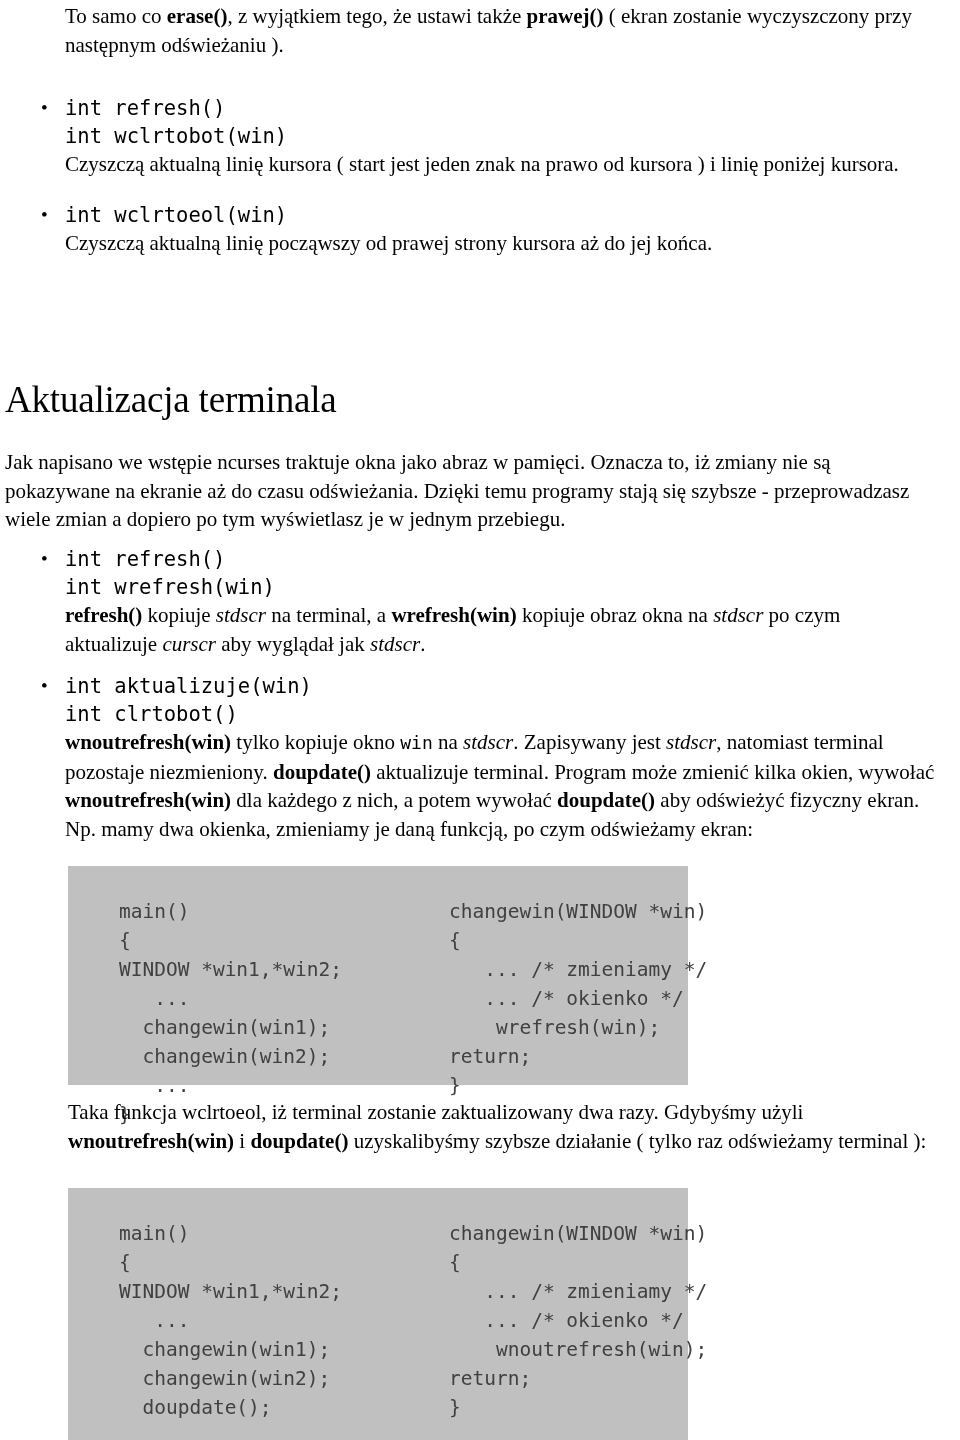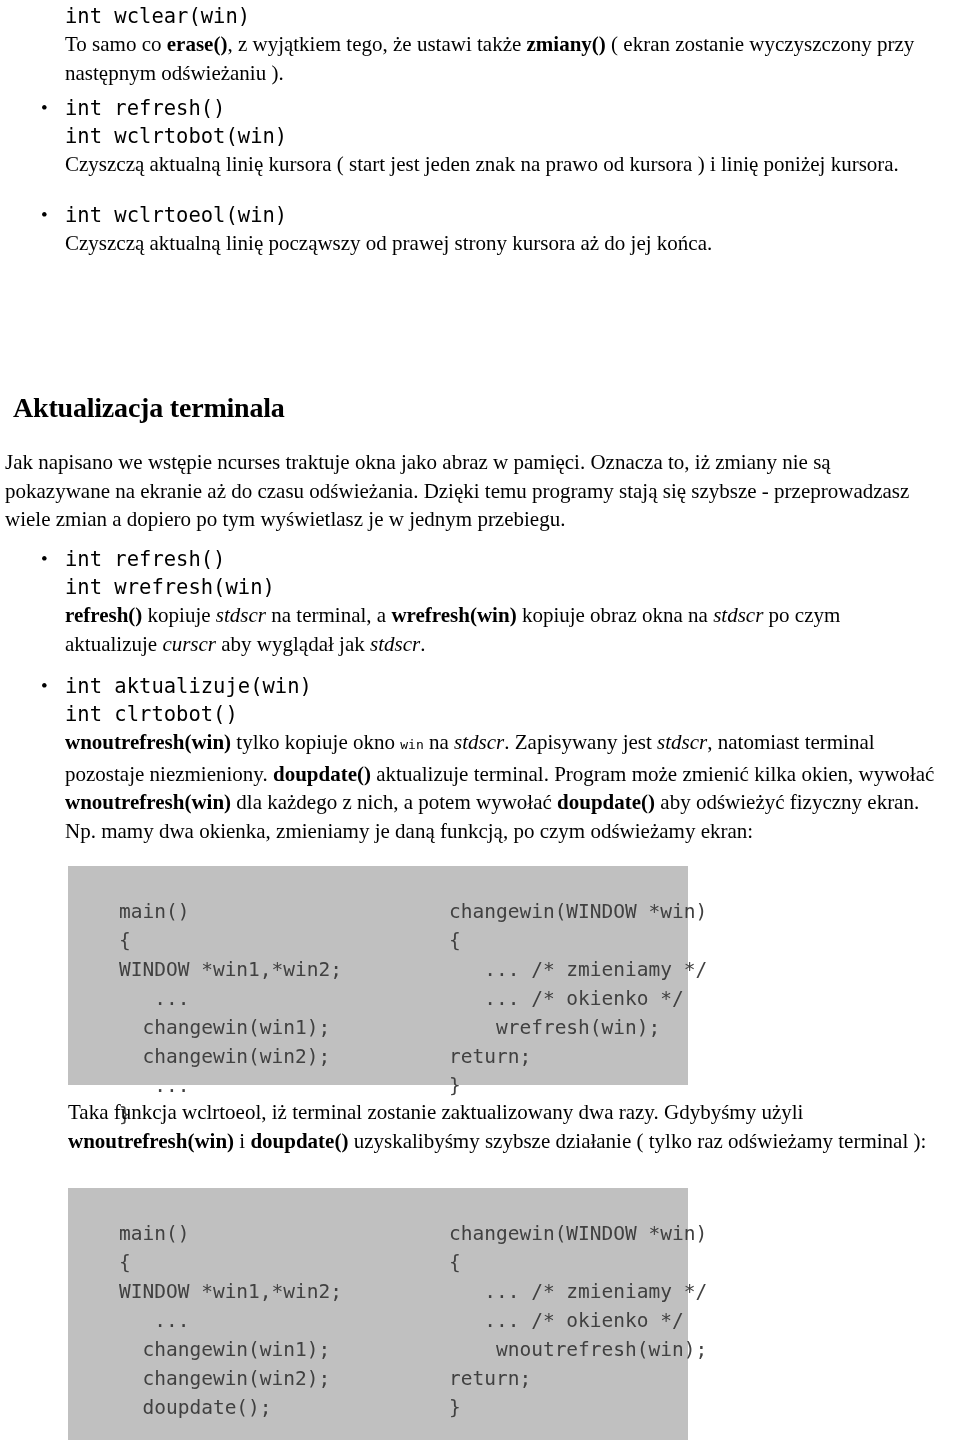--- a/index.html
+++ b/index.html
@@ -34,29 +34,29 @@
   .body-text {
     font-family: "Liberation Serif", serif;
     font-size: 21px;
     line-height: 28.5px;
     text-align: left;
   }
   .body-text b, .bold { font-weight: bold; }
   .body-text i, .ital { font-style: italic; }
   .inline-mono {
     font-family: "DejaVu Sans Mono", "Liberation Mono", monospace;
-    font-size: 13px;
+    font-size: 18px;
   }
 
   h1.section-heading {
     font-family: "Liberation Serif", serif;
-    font-weight: bold;
-    font-size: 28px;
+    font-weight: normal;
+    font-size: 37px;
     line-height: 44px;
-    margin: 8px;
+    margin: 0;
     padding: 0;
     letter-spacing: -0.2px;
   }
 
   
   .first-item {
     position: absolute;
     left: 65px;
     top: 2px;
     width: 872px;
@@ -102,23 +102,22 @@
     display: inline-block;
     vertical-align: top;
   }
 </style>
 </head>
 <body>
 
 <div class="page">
 
   <div class="first-item">
-    <div class="mono">int wclear(win)</div>
     <div class="body-text" style="width: 872px;">
-      <span>To samo co </span><b>erase()</b><span>, z wyjątkiem tego, że ustawi także </span><b>zmiany()</b><span> ( ekran zostanie wyczyszczony przy następnym odświeżaniu ).</span>
+      <span>To samo co </span><b>erase()</b><span>, z wyjątkiem tego, że ustawi także </span><b>prawej()</b><span> ( ekran zostanie wyczyszczony przy następnym odświeżaniu ).</span>
     </div>
   </div>
 
   <ul class="fn-list blk" style="left: 0px; top: 94px; width: 940px;">
 
     <li style="margin-bottom: 22px;">
       <span class="bullet">•</span>
       <div class="mono">int refresh()</div>
       <div class="mono">int wclrtobot(win)</div>
       <div class="body-text" style="width: 875px;">Czyszczą aktualną linię kursora ( start jest jeden znak na prawo od kursora ) i linię poniżej kursora.</div>

